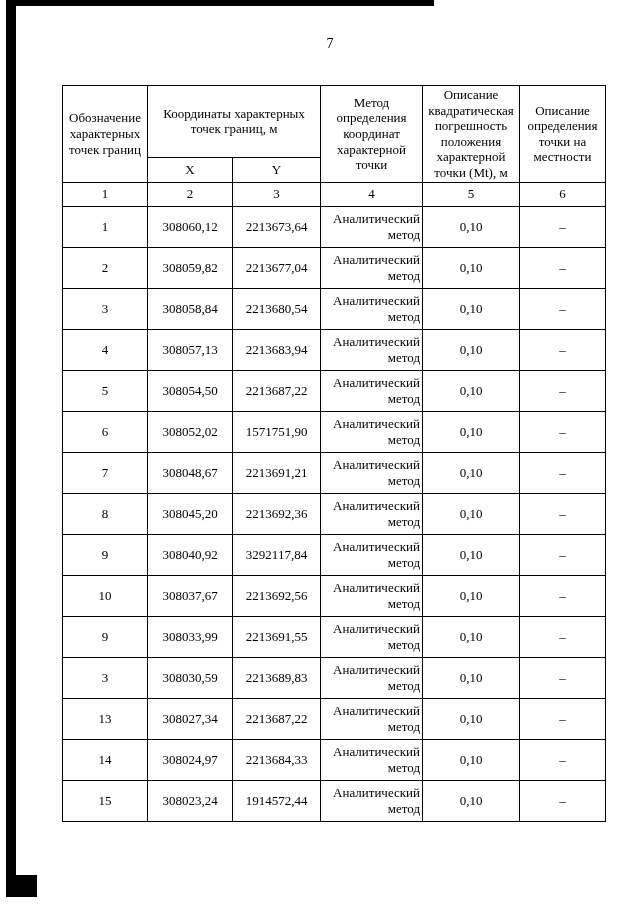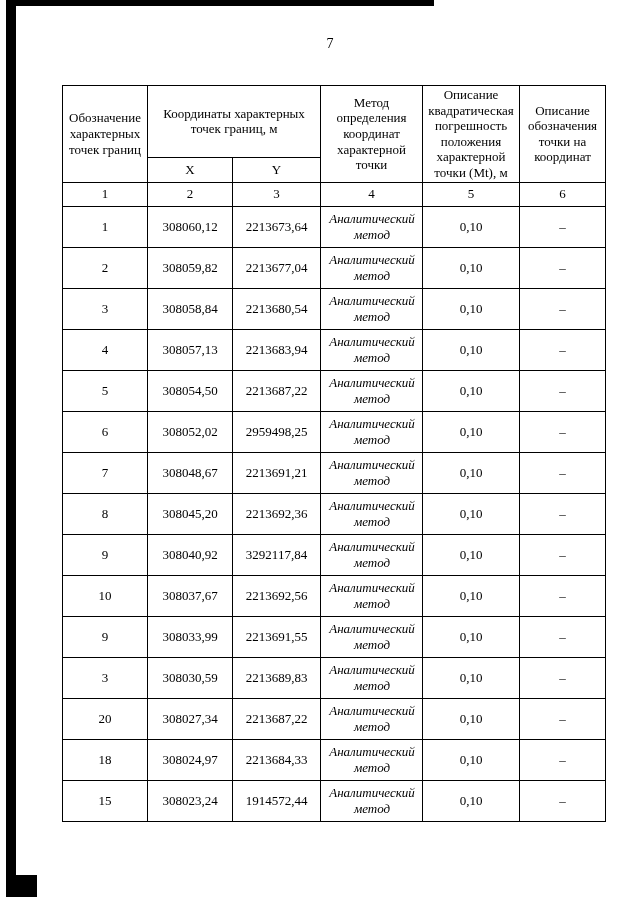--- a/index.html
+++ b/index.html
@@ -40,21 +40,21 @@
     text-align:center;
     vertical-align:middle;
     font-size:13px;
     line-height:1.2;
     padding:1px 3px;
   }
   tr.hdr-main  th { height:70px; }
   tr.hdr-sub   th { height:24px; }
   tr.col-nums  th { height:24px; }
   tr.data-row  td { height:41px; }
-  td.c-method { text-align:center; padding-left:3px; padding-right:2px;font-style:italic; }
+  td.c-method { text-align:right; padding-left:3px; padding-right:2px; }
 </style>
 </head>
 <body>
 
 <div class="page">
 
   <div class="artifact artifact-top"></div>
   <div class="artifact artifact-left"></div>
   <div class="artifact artifact-bottom"></div>
 
@@ -68,21 +68,21 @@
       <col style="width:102px">
       <col style="width:97px">
       <col style="width:86px">
     </colgroup>
     <thead>
       <tr class="hdr-main">
         <th rowspan="2">Обозначение характерных точек границ</th>
         <th colspan="2">Координаты характерных точек границ, м</th>
         <th rowspan="2">Метод определения координат характерной точки</th>
         <th rowspan="2">Описание квадратическая погрешность положения характерной точки (Mt), м</th>
-        <th rowspan="2">Описание обозначения точки на координат</th>
+        <th rowspan="2">Описание определения точки на местности</th>
       </tr>
       <tr class="hdr-sub">
         <th>X</th>
         <th>Y</th>
       </tr>
       <tr class="col-nums">
         <th>1</th>
         <th>2</th>
         <th>3</th>
         <th>4</th>
@@ -133,21 +133,21 @@
           <td class="c-x">308054,50</td>
           <td class="c-y">2213687,22</td>
           <td class="c-method">Аналитический метод</td>
           <td class="c-err">0,10</td>
           <td class="c-desc">–</td>
         </tr>
 
         <tr class="data-row">
           <td class="c-num">6</td>
           <td class="c-x">308052,02</td>
-          <td class="c-y">2959498,25</td>
+          <td class="c-y">1571751,90</td>
           <td class="c-method">Аналитический метод</td>
           <td class="c-err">0,10</td>
           <td class="c-desc">–</td>
         </tr>
 
         <tr class="data-row">
           <td class="c-num">7</td>
           <td class="c-x">308048,67</td>
           <td class="c-y">2213691,21</td>
           <td class="c-method">Аналитический метод</td>
@@ -194,30 +194,30 @@
         <tr class="data-row">
           <td class="c-num">3</td>
           <td class="c-x">308030,59</td>
           <td class="c-y">2213689,83</td>
           <td class="c-method">Аналитический метод</td>
           <td class="c-err">0,10</td>
           <td class="c-desc">–</td>
         </tr>
 
         <tr class="data-row">
-          <td class="c-num">20</td>
+          <td class="c-num">13</td>
           <td class="c-x">308027,34</td>
           <td class="c-y">2213687,22</td>
           <td class="c-method">Аналитический метод</td>
           <td class="c-err">0,10</td>
           <td class="c-desc">–</td>
         </tr>
 
         <tr class="data-row">
-          <td class="c-num">18</td>
+          <td class="c-num">14</td>
           <td class="c-x">308024,97</td>
           <td class="c-y">2213684,33</td>
           <td class="c-method">Аналитический метод</td>
           <td class="c-err">0,10</td>
           <td class="c-desc">–</td>
         </tr>
 
         <tr class="data-row">
           <td class="c-num">15</td>
           <td class="c-x">308023,24</td>

